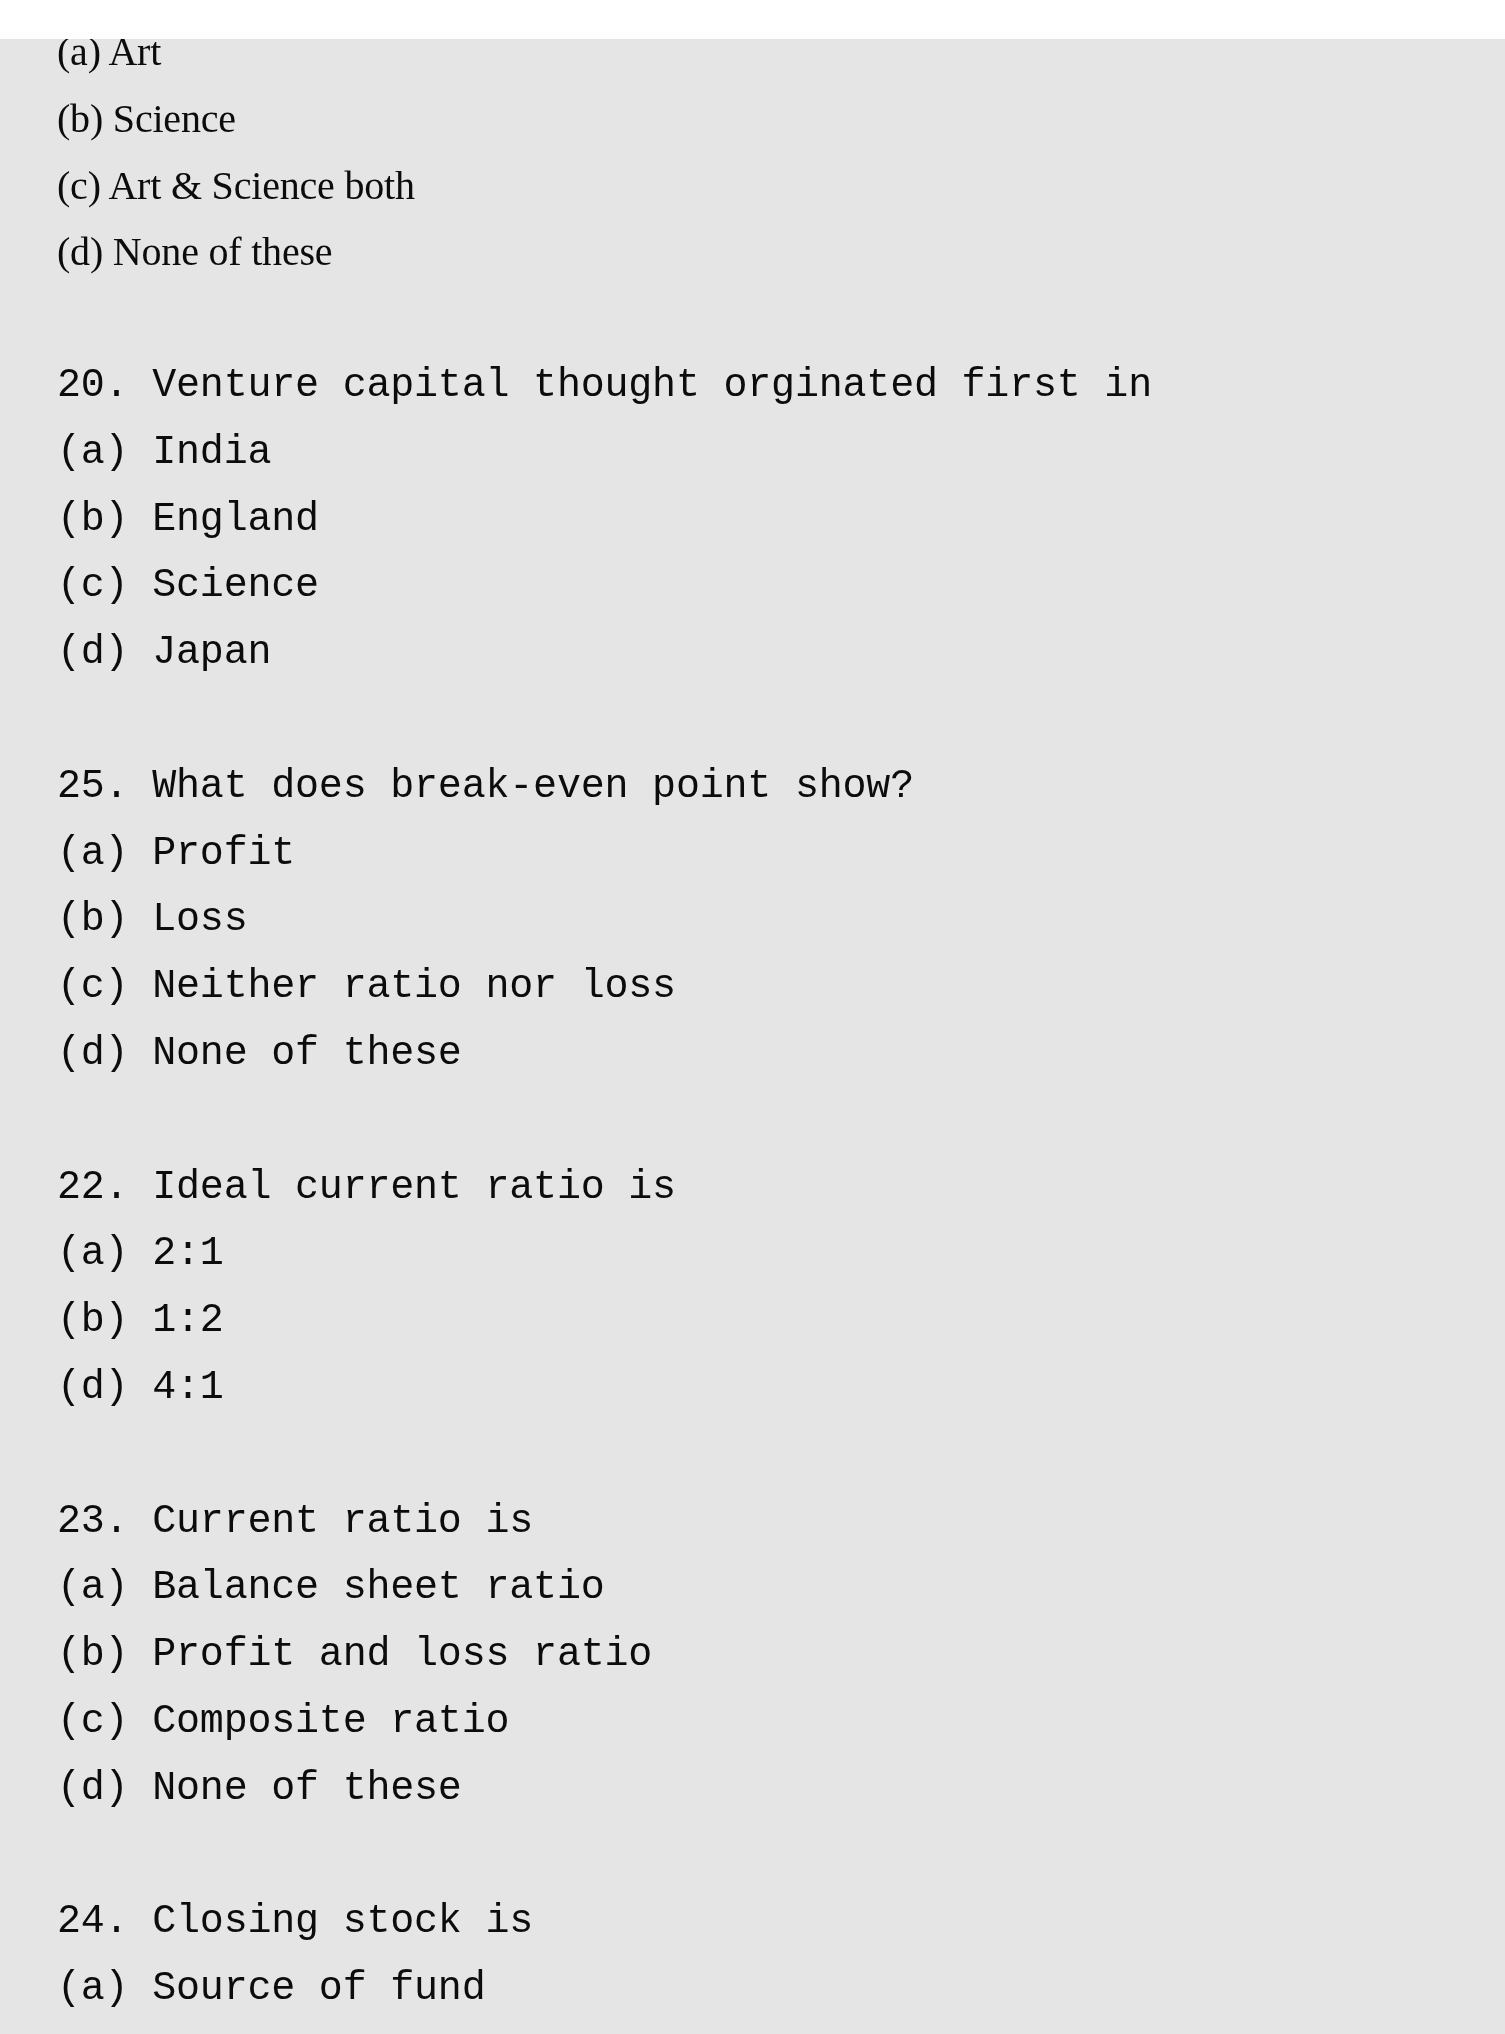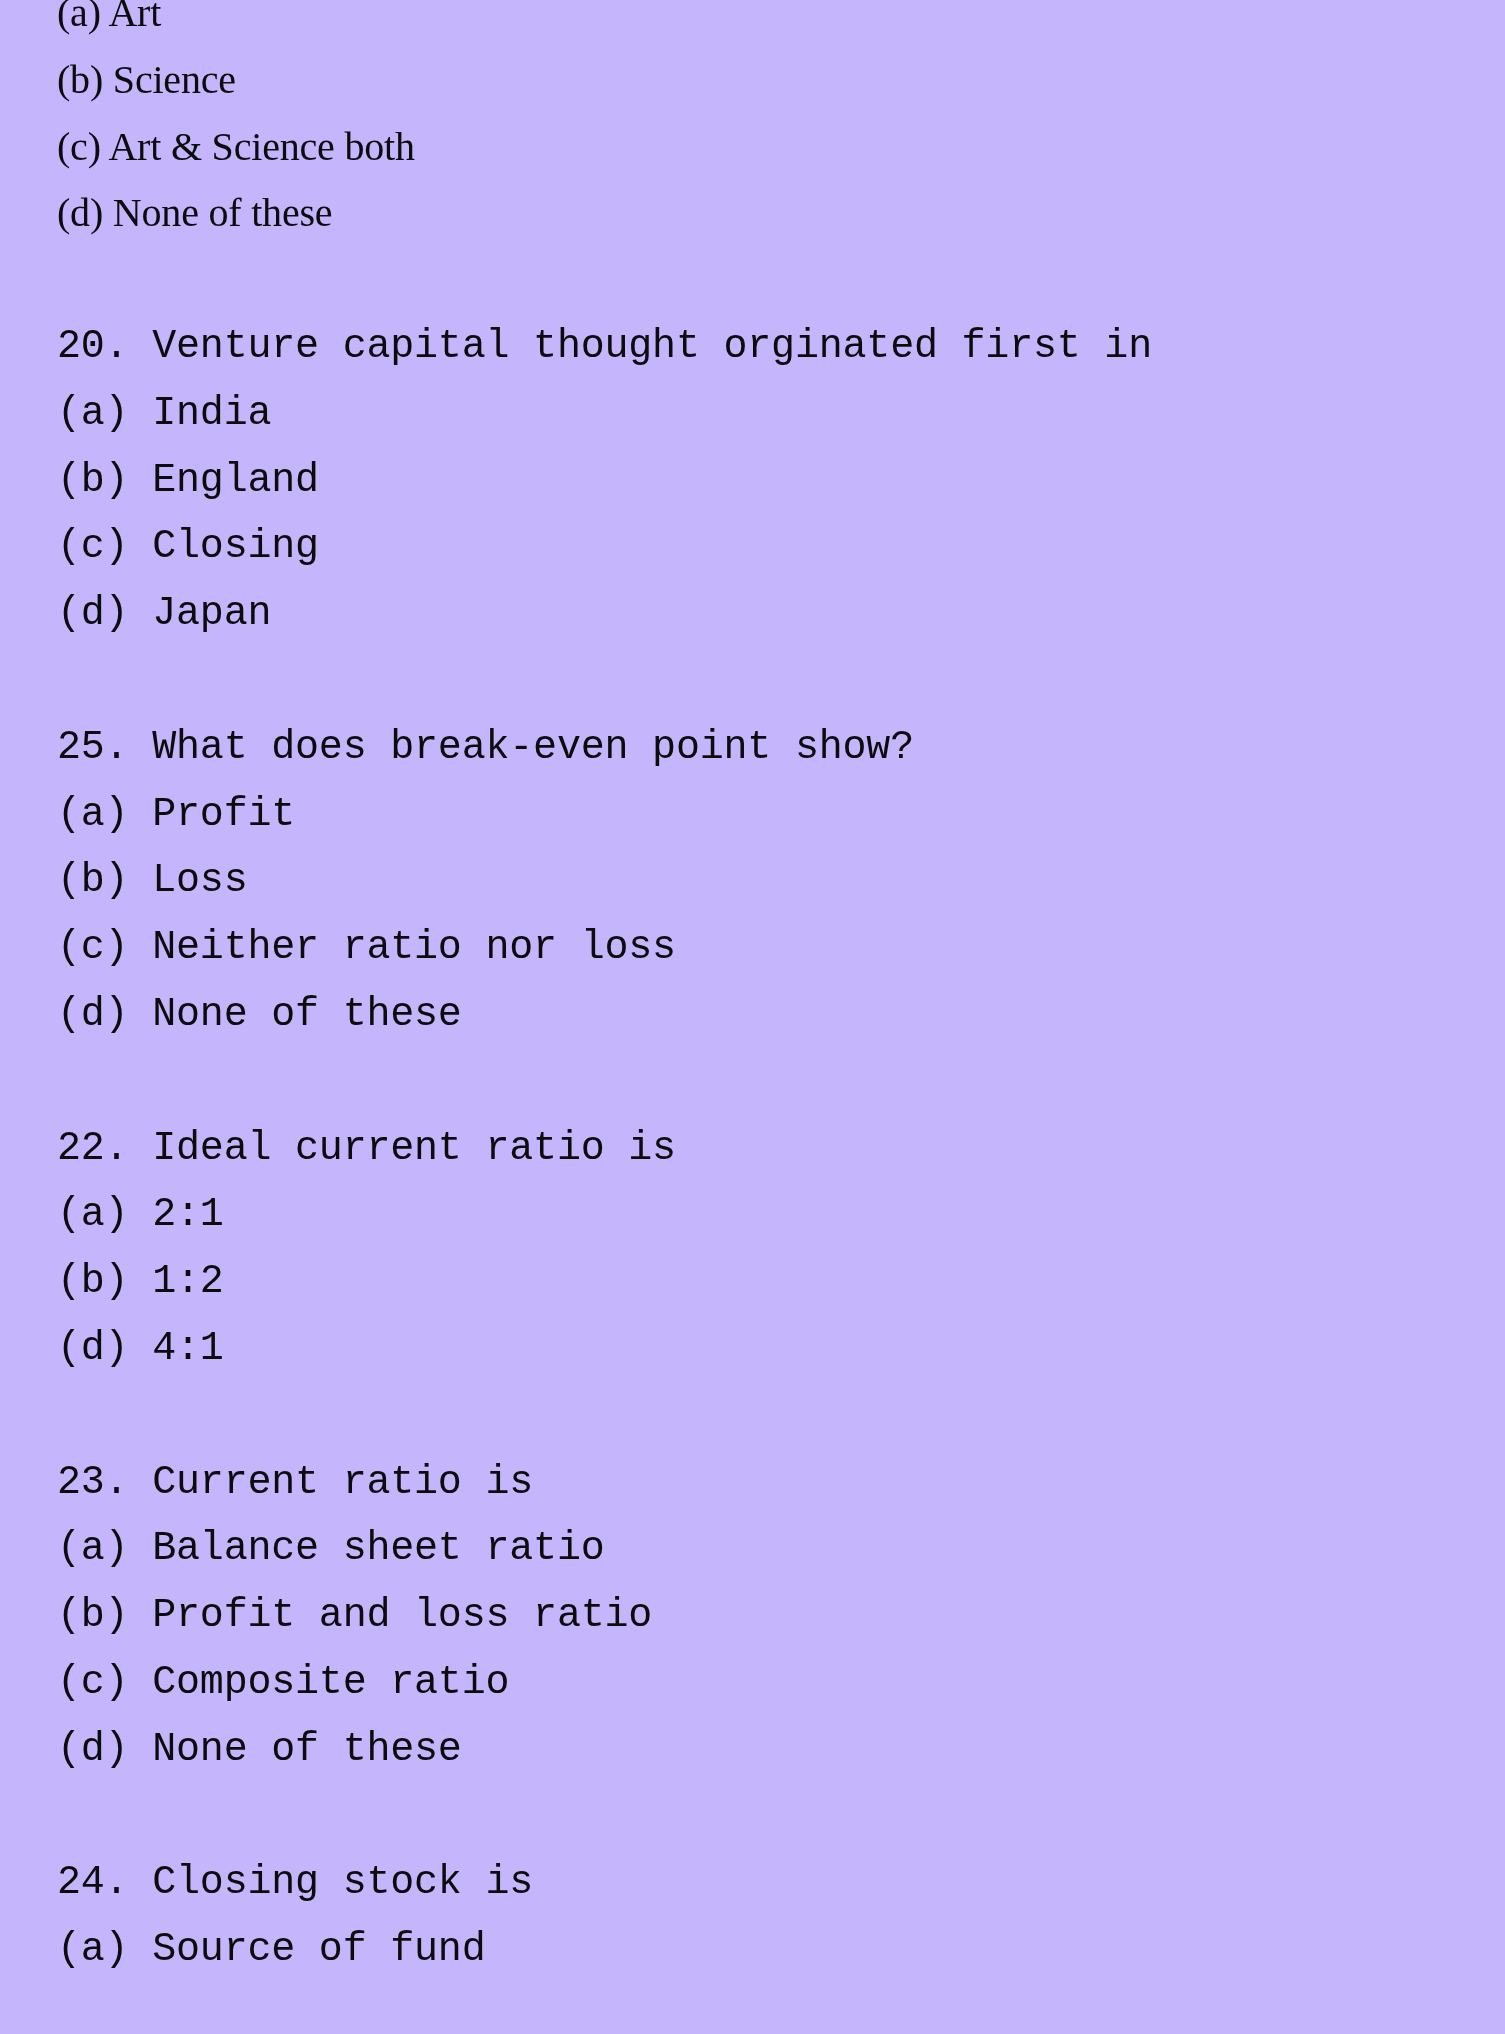--- a/index.html
+++ b/index.html
@@ -9,24 +9,25 @@
   body {
     width: 1505px;
     height: 2034px;
     background: #ffffff;
     overflow: hidden;
     position: relative;
   }
   .page {
     position: absolute;
     inset: 0;
-    background: #c4b5fd;
+    background: #e5e5e5;
     overflow: hidden;
     font-family: "Liberation Serif", "DejaVu Serif", serif;
     color: #0c0c0c;
+    margin-top: 39px;
   }
   .content {
     position: absolute;
     left: 57px;
     top: -20px;
     right: 0;
   }
   .line {
     height: 66.8px;
     line-height: 66.8px;
@@ -49,21 +50,21 @@
       <div class="line">(a) Art</div>
       <div class="line">(b) Science</div>
       <div class="line">(c) Art &amp; Science both</div>
       <div class="line">(d) None of these</div>
     </div>
 
     <div class="block">
       <div class="line">20. Venture capital thought orginated first in</div>
       <div class="line">(a) India</div>
       <div class="line">(b) England</div>
-      <div class="line">(c) Closing</div>
+      <div class="line">(c) Science</div>
       <div class="line">(d) Japan</div>
     </div>
 
     <div class="block">
       <div class="line">25. What does break-even point show?</div>
       <div class="line">(a) Profit</div>
       <div class="line">(b) Loss</div>
       <div class="line">(c) Neither ratio nor loss</div>
       <div class="line">(d) None of these</div>
     </div>

